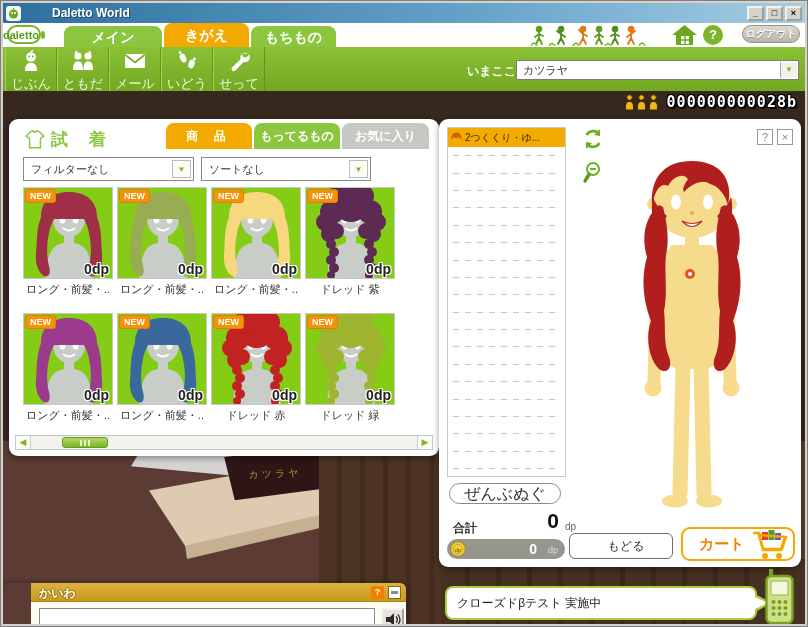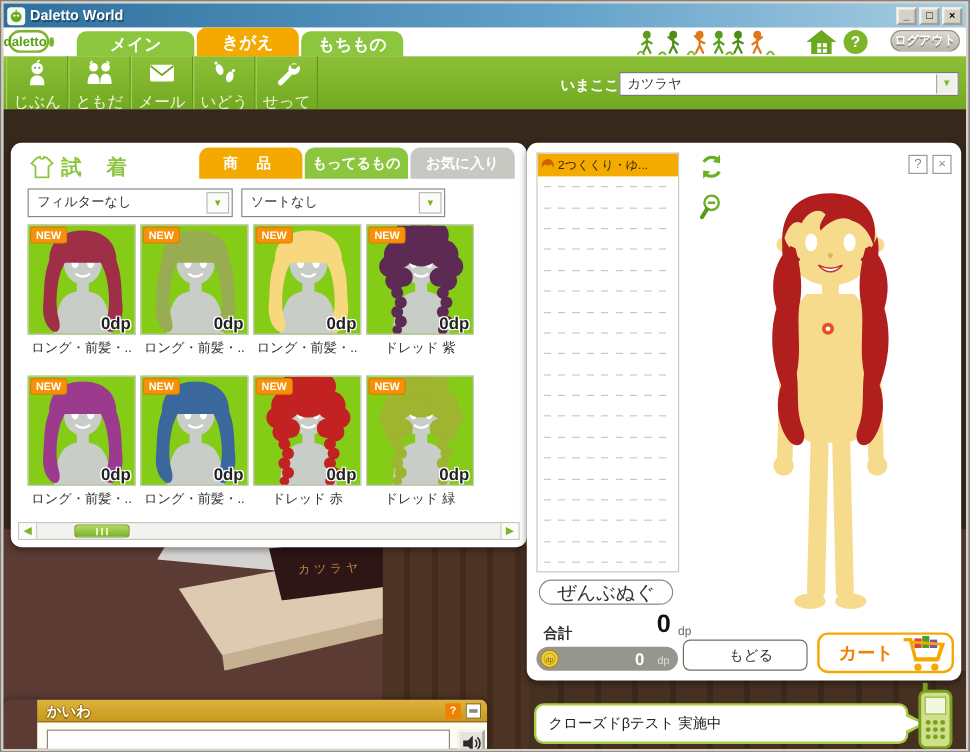--- a/index.html
+++ b/index.html
@@ -3,21 +3,21 @@
 <meta charset="utf-8">
 <style>
   html,body{margin:0;padding:0;background:#666;}
   *{box-sizing:border-box;}
   .window{position:relative;width:808px;height:627px;background:#d6d2c8;border:1px solid #7f7f7f;
           font-family:"Liberation Sans",sans-serif;overflow:hidden;}
   
   .titlebar{position:absolute;left:2px;top:2px;right:2px;height:20px;
     background:linear-gradient(90deg,#2e6f9e,#5f9fc8 55%,#a7cde3);display:flex;align-items:center;padding:0 3px;gap:4px;}
   .app-ico{width:15px;height:15px;background:#f4f8ef;border-radius:3px;display:flex;align-items:center;justify-content:center;}
-  .title{color:#fff;font-weight:bold;font-size:12px;flex:1;text-shadow:1px 1px 0 rgba(0,0,0,.4);}
+  .title{color:#fff;font-weight:bold;font-size:12px;flex:1;text-shadow:1px 1px 0 rgba(0,0,0,.4);margin-left:27px;}
   .winbtns{display:flex;gap:2px;}
   .winbtn{width:17px;height:15px;background:#d6d2c8;border:2px outset #f4f2ee;font-size:9px;font-weight:bold;
     line-height:10px;text-align:center;padding:0;color:#000;font-family:"Liberation Sans",sans-serif;cursor:pointer;}
   
   .sky{position:absolute;left:2px;top:22px;right:2px;height:24px;background:#fff;}
   .logo{position:absolute;left:4px;top:2px;width:34px;height:19px;border:2px solid #7db52a;border-radius:11px;background:#fff;
     display:flex;align-items:center;justify-content:center;gap:2px;font-weight:bold;color:#55a015;font-size:11px;cursor:pointer;}
   .logo .dot{width:8px;height:8px;border:2px solid #7db52a;border-radius:50%;background:#f08000;}
   .tab{position:absolute;top:3px;height:21px;border-radius:8px 8px 0 0;color:#fff;font-weight:bold;font-size:14px;
     text-align:center;line-height:22px;background:#8cc63f;border:none;padding:0;cursor:pointer;font-family:"Liberation Sans",sans-serif;}
@@ -272,20 +272,35 @@
 
     <div class="floor"></div>
     <div class="tile"></div>
     <div class="ctr-top"></div>
     <div class="wood-b"></div>
     <div class="step-front"></div>
     <div class="step-top"></div>
     <div class="mat"><span>カツラヤ</span></div>
     <div class="wood-r"></div>
 
+    <div class="hud">
+      <svg width="11" height="17" viewBox="0 0 11 17">
+          <circle cx="5.5" cy="3.5" r="2.8" fill="#f0b81c" stroke="#3a2800"></circle>
+          <path d="M1.5,16 C1,10.5 2.2,7.5 5.5,7.5 C8.8,7.5 10,10.5 9.5,16 Z" fill="#f0b81c" stroke="#3a2800"></path>
+        </svg>
+      <svg width="11" height="17" viewBox="0 0 11 17">
+          <circle cx="5.5" cy="3.5" r="2.8" fill="#f0b81c" stroke="#3a2800"></circle>
+          <path d="M1.5,16 C1,10.5 2.2,7.5 5.5,7.5 C8.8,7.5 10,10.5 9.5,16 Z" fill="#f0b81c" stroke="#3a2800"></path>
+        </svg>
+      <svg width="11" height="17" viewBox="0 0 11 17">
+          <circle cx="5.5" cy="3.5" r="2.8" fill="#f0b81c" stroke="#3a2800"></circle>
+          <path d="M1.5,16 C1,10.5 2.2,7.5 5.5,7.5 C8.8,7.5 10,10.5 9.5,16 Z" fill="#f0b81c" stroke="#3a2800"></path>
+        </svg>
+      <span class="num">000000000028b</span>
+    </div>
 
     <div class="shop">
       <div class="shop-title">
         <svg width="20" height="19" viewBox="0 0 24 22">
             <path d="M7,1.5 L10,0.5 C10,3 14,3 14,0.5 L17,1.5 L22.5,7 L18.5,10 L18.5,21 L5.5,21 L5.5,10 L1.5,7 Z" fill="#fff" stroke="#8cc63f" stroke-width="1.8"></path>
           </svg>
         <span>試 着</span>
       </div>
       <button class="shop-tab s0">商 品</button>
       <button class="shop-tab s1">もってるもの</button>

